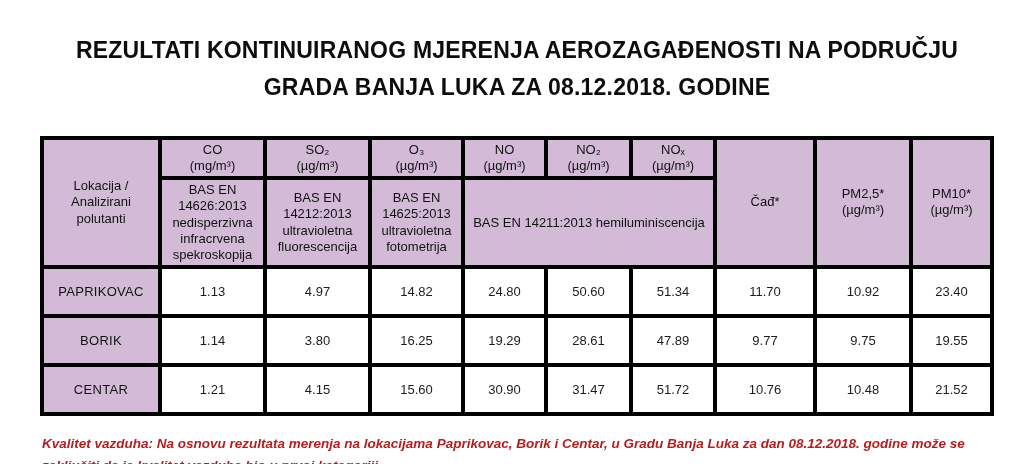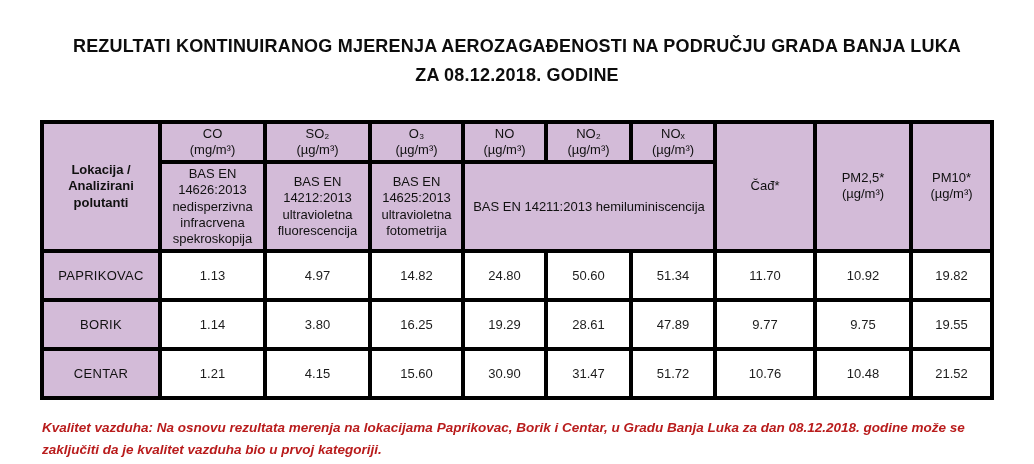--- a/index.html
+++ b/index.html
@@ -8,21 +8,21 @@
     background: #ffffff;
   }
   body {
     width: 1034px;
     height: 464px;
     font-family: "Liberation Sans", "DejaVu Sans", sans-serif;
     color: #000000;
     overflow: hidden;
   }
   .page-title {
-    font-size: 18px;
+    font-size: 23px;
     font-weight: bold;
     text-align: center;
     line-height: 1.6;
     letter-spacing: 0.2px;
     color: #0d0d0d;
     max-width: 912px;
     margin: 32px auto 0 auto;
   }
   .results-table {
     border-collapse: collapse;
@@ -38,21 +38,21 @@
     line-height: 1.25;
     padding: 2px 3px;
     box-sizing: border-box;
     overflow: hidden;
   }
   .hdr {
     background: #d3bbd8;
     color: #111111;
   }
   .corner {
-    font-weight: bold;
+    font-weight: normal;
   }
   .hrow1 { height: 33px; }
   .hrow2 { height: 65px; }
   .drow  { height: 49px; }
   .loc-cell {
     background: #d3bbd8;
     font-size: 13.5px;
     letter-spacing: 0.3px;
     color: #111111;
     margin-top: 28px;
@@ -140,21 +140,21 @@
       <tr class="drow">
         <td class="loc-cell">PAPRIKOVAC</td>
         <td class="val-cell">1.13</td>
         <td class="val-cell">4.97</td>
         <td class="val-cell">14.82</td>
         <td class="val-cell">24.80</td>
         <td class="val-cell">50.60</td>
         <td class="val-cell">51.34</td>
         <td class="val-cell">11.70</td>
         <td class="val-cell">10.92</td>
-        <td class="val-cell">19.82</td>
+        <td class="val-cell">23.40</td>
       </tr>
       <tr class="drow">
         <td class="loc-cell">BORIK</td>
         <td class="val-cell">1.14</td>
         <td class="val-cell">3.80</td>
         <td class="val-cell">16.25</td>
         <td class="val-cell">19.29</td>
         <td class="val-cell">28.61</td>
         <td class="val-cell">47.89</td>
         <td class="val-cell">9.77</td>

